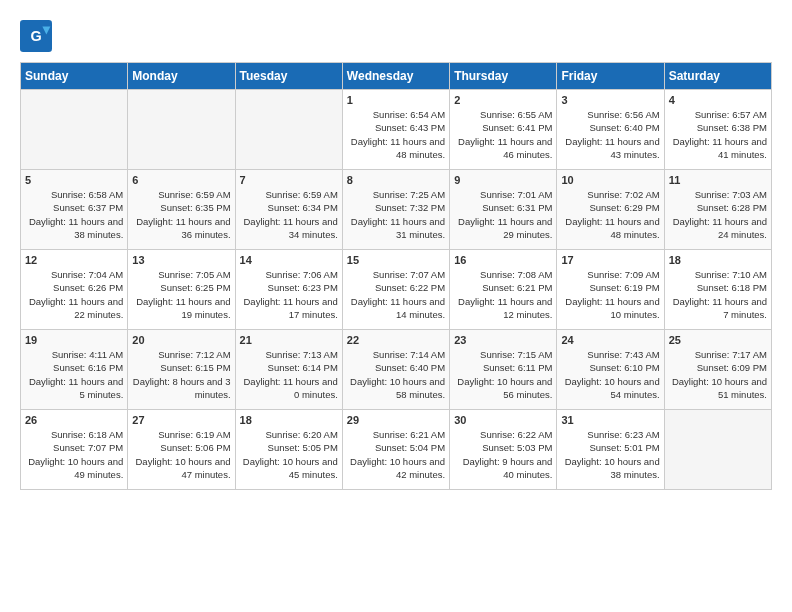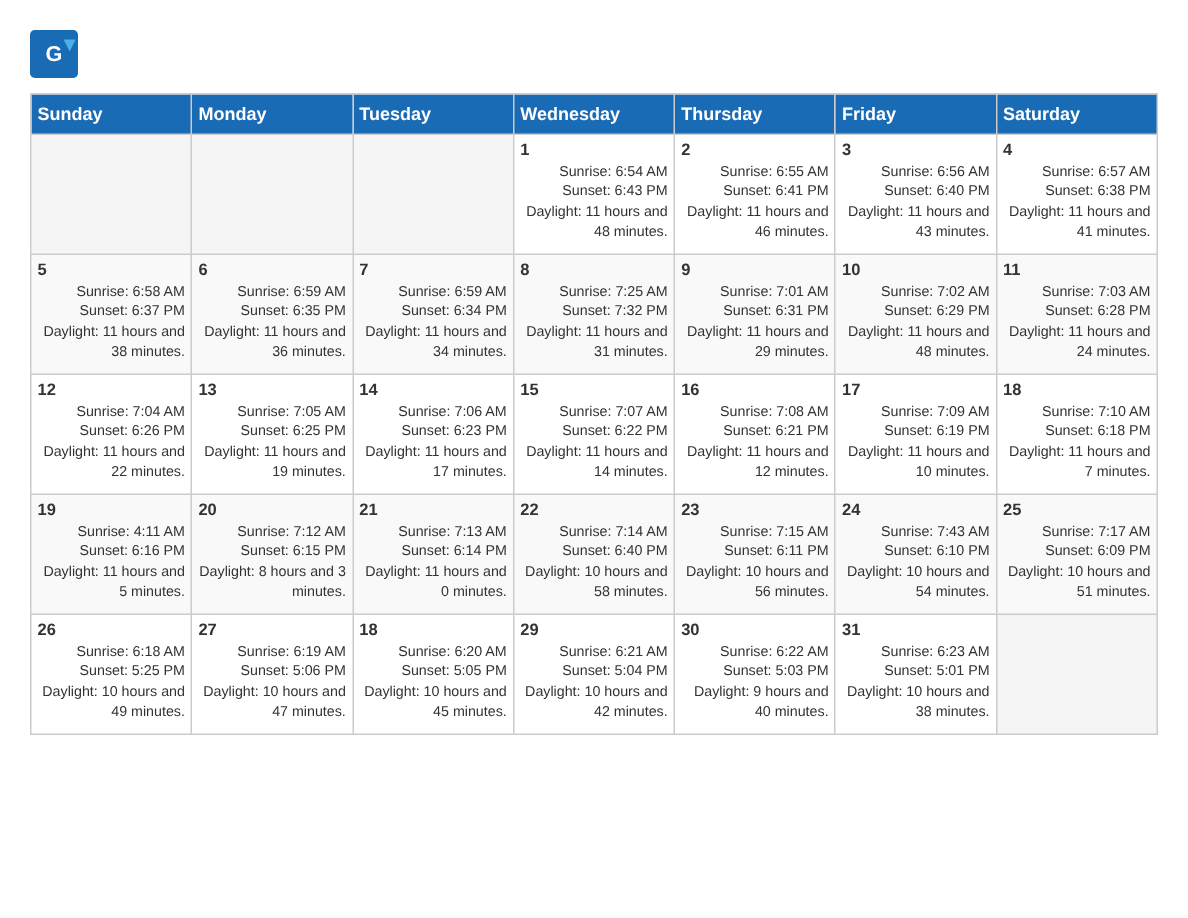--- a/index.html
+++ b/index.html
@@ -328,21 +328,21 @@
           <div>Sunset: 6:09 PM</div>
           <div>Daylight: 10 hours and 51 minutes.</div>
         </div>
         </td>
       </tr>
       <tr>
         <td>
           <div class="day-number">26</div>
         <div class="cell-content">
           <div>Sunrise: 6:18 AM</div>
-          <div>Sunset: 5:25 PM</div>
+          <div>Sunset: 7:07 PM</div>
           <div>Daylight: 10 hours and 49 minutes.</div>
         </div>
         </td>
         <td>
           <div class="day-number">27</div>
         <div class="cell-content">
           <div>Sunrise: 6:19 AM</div>
           <div>Sunset: 5:06 PM</div>
           <div>Daylight: 10 hours and 47 minutes.</div>
         </div>

